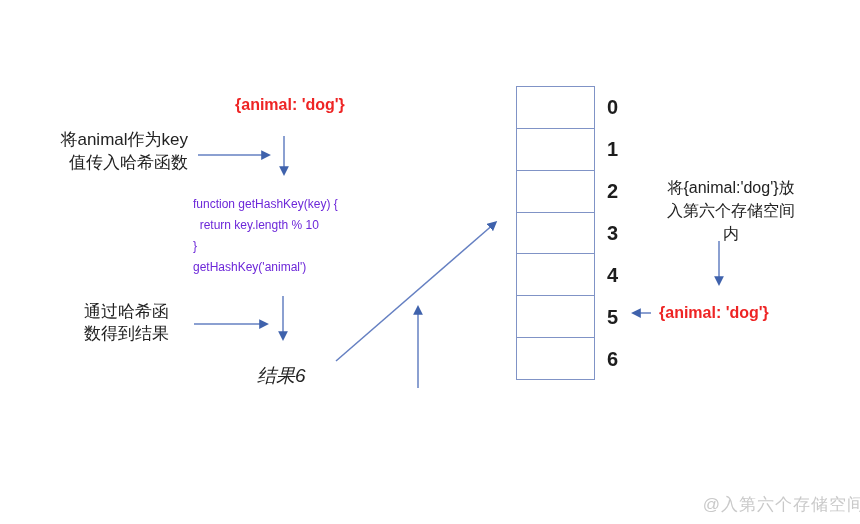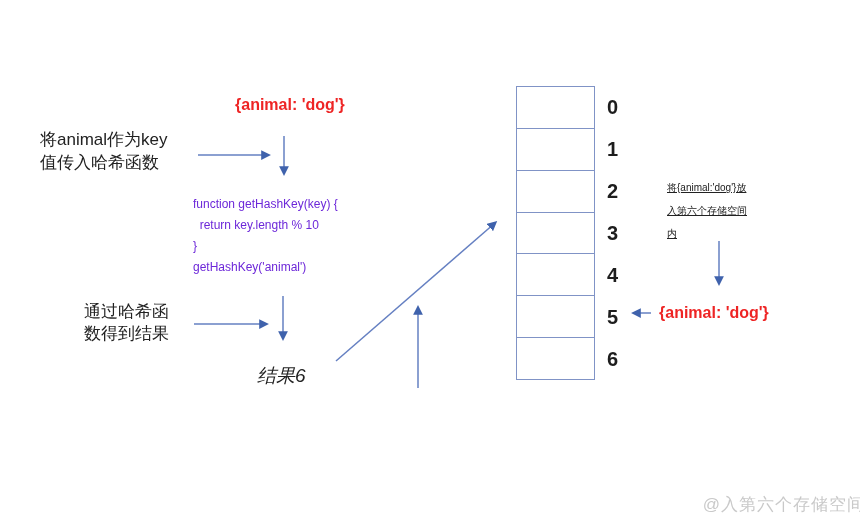--- a/index.html
+++ b/index.html
@@ -37,25 +37,25 @@
     white-space: pre;
   }
   .code {
     position: absolute;
     left: 183px; top: 194px;
     font-size: 12px;
     line-height: 21px;
     white-space: pre;
     color: #6d28d9;
   }
-  .step1 { left: 30px; top: 128px; width: 138px; text-align: left; }
+  .step1 { left: 40px; top: 128px; width: 138px; text-align: right; }
   .step2 { left: 74px; top: 301px; width: 96px; text-align: left; line-height: 22px; }
   .result { left: 247px; top: 364px; font-size: 19px; font-style: italic; }
   .find { left: 358px; top: 404px; width: 104px; text-align: center; font-size: 16px; line-height: 21px; }
-  .store { left: 657px; top: 176px; font-size: 10px; line-height: 23px; text-align: left; text-decoration: underline; }
+  .store { left: 657px; top: 176px; font-size: 16px; line-height: 23px; text-align: center; }
   .hash-table {
     position: absolute;
     left: 506px; top: 86px;
     width: 79px; height: 294px;
     border: 1px solid #8093c6;
     display: flex;
     flex-direction: column;
     background: #ffffff;
   }
   .hash-table .cell {

